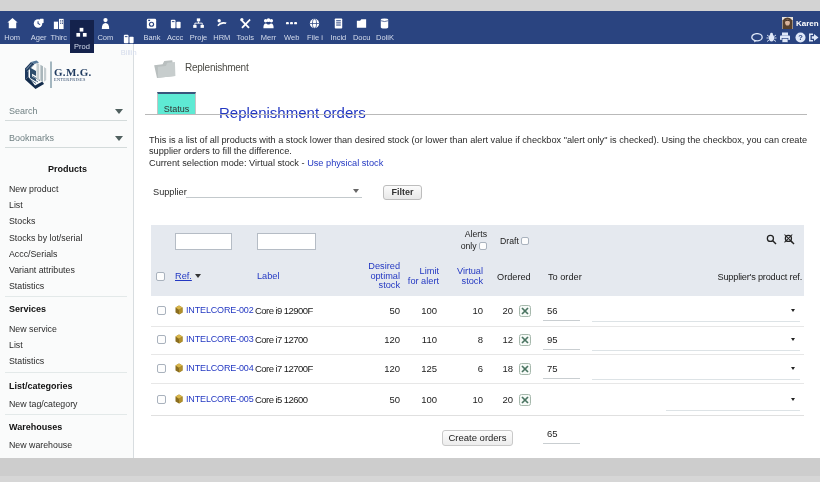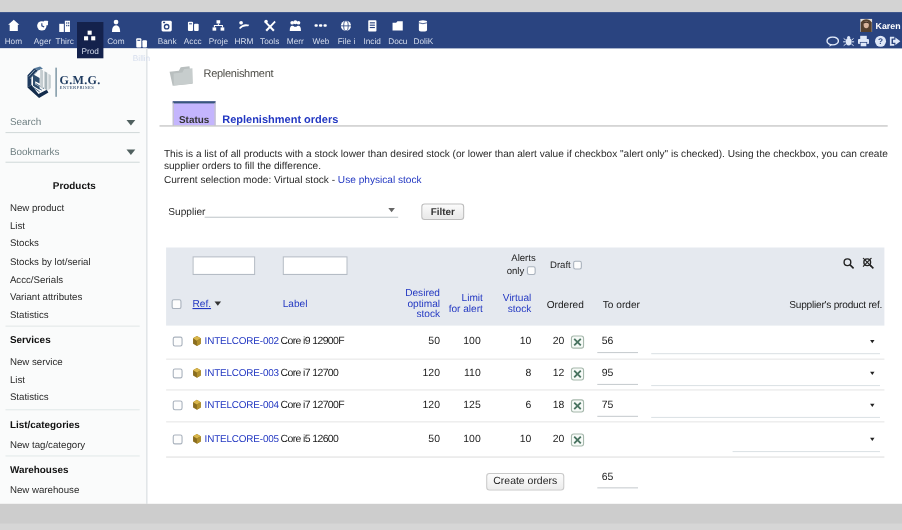--- a/index.html
+++ b/index.html
@@ -248,24 +248,24 @@
     <div class="sideitem sidehead" style="top:422px;">Warehouses</div>
     <div class="sideitem" style="top:440px;">New warehouse</div>
   </div>
 
 <svg class="abs" style="left:154px; top:58px; transform:rotate(-6deg);" width="23" height="20" viewBox="0 0 23 20">
   <path d="M2,19 L0.5,6 L9,6 L11,3 L19,3 L20,19 Z" fill="#b9bfbf"></path>
   <path d="M3,19 L4,8 L12,8 L14,5 L21.5,5 L20.5,19 Z" fill="#c7cdcd"></path>
 </svg>
 <div class="abs" style="left:185px; top:62px; font-size:10px; letter-spacing:-0.25px; color:#4c4b45;">Replenishment</div>
 
-<div class="abs" style="left:157px; top:92px; width:39px; height:22px; background:#c4b5fd;
+<div class="abs" style="left:157px; top:92px; width:39px; height:22px; background:#5eead4;
   border-top:2px solid #38567c; border-left:1px solid #c5c5c5; border-right:1px solid #c5c5c5;
-  font-size:9px; font-weight:bold; color:#333; text-align:center; padding-top:10px;">Status</div>
-<div class="abs" style="left:202px; top:104px; font-size:10px; font-weight:bold; color:#2338c2;">Replenishment orders</div>
+  font-size:9px; font-weight:normal; color:#333; text-align:center; padding-top:10px;">Status</div>
+<div class="abs" style="left:219px; top:104px; font-size:15px; font-weight:normal; color:#2338c2;">Replenishment orders</div>
 <div class="abs" style="left:145px; top:114px; width:662px; height:1px; background:#b9b9b9;"></div>
 
 <div class="abs" style="left:149px; top:135px; font-size:9.2px; line-height:11.4px; color:#2a2a2a; white-space:nowrap;">
 This is a list of all products with a stock lower than desired stock (or lower than alert value if checkbox "alert only" is checked). Using the checkbox, you can create<br>
 supplier orders to fill the difference.<br>
 Current selection mode: Virtual stock - <a class="blue" href="#">Use physical stock</a>
 </div>
 
 <div class="abs" style="left:153px; top:187px; font-size:9.2px; color:#2a2a2a;">Supplier</div>
 <div class="abs" style="left:186px; top:181px; width:176px; height:17px; border-bottom:1px solid #c3c9cc;"></div>

